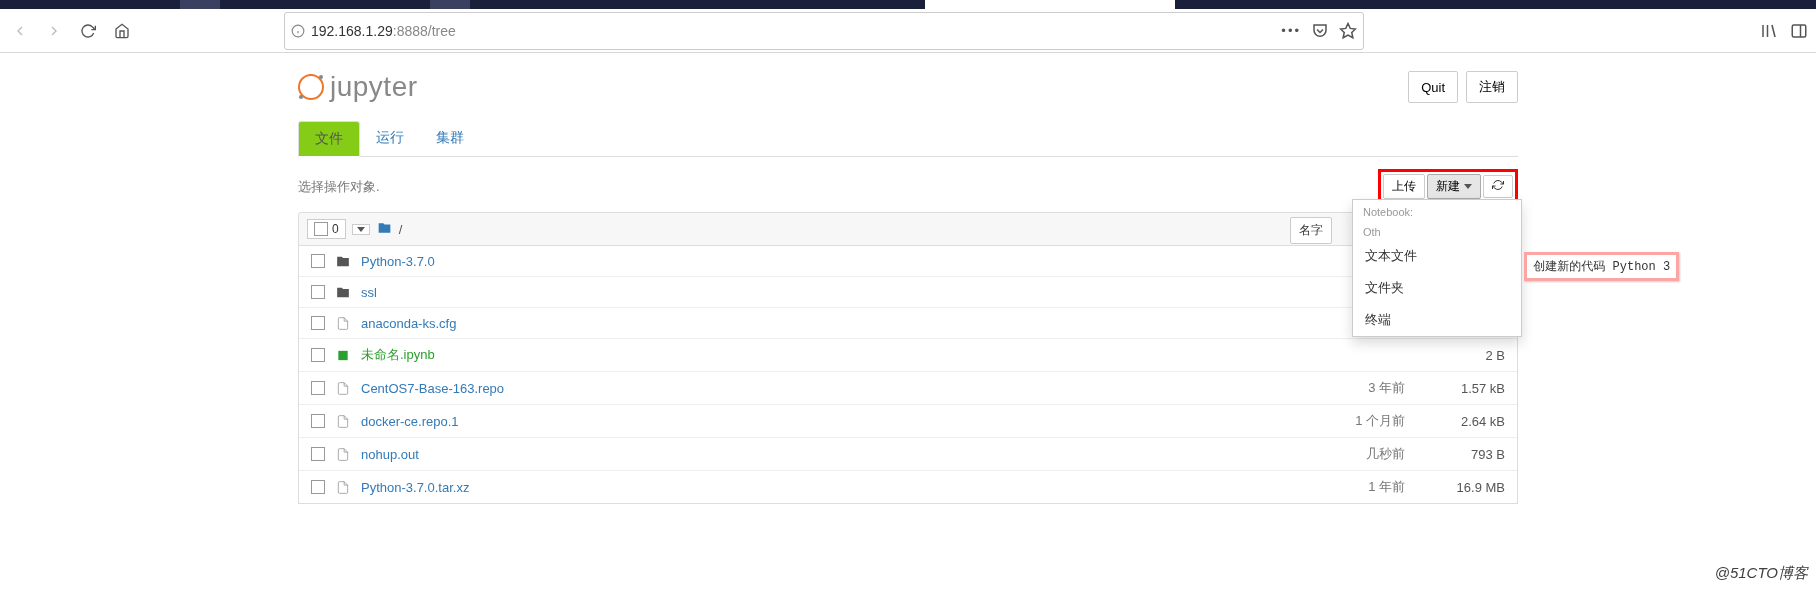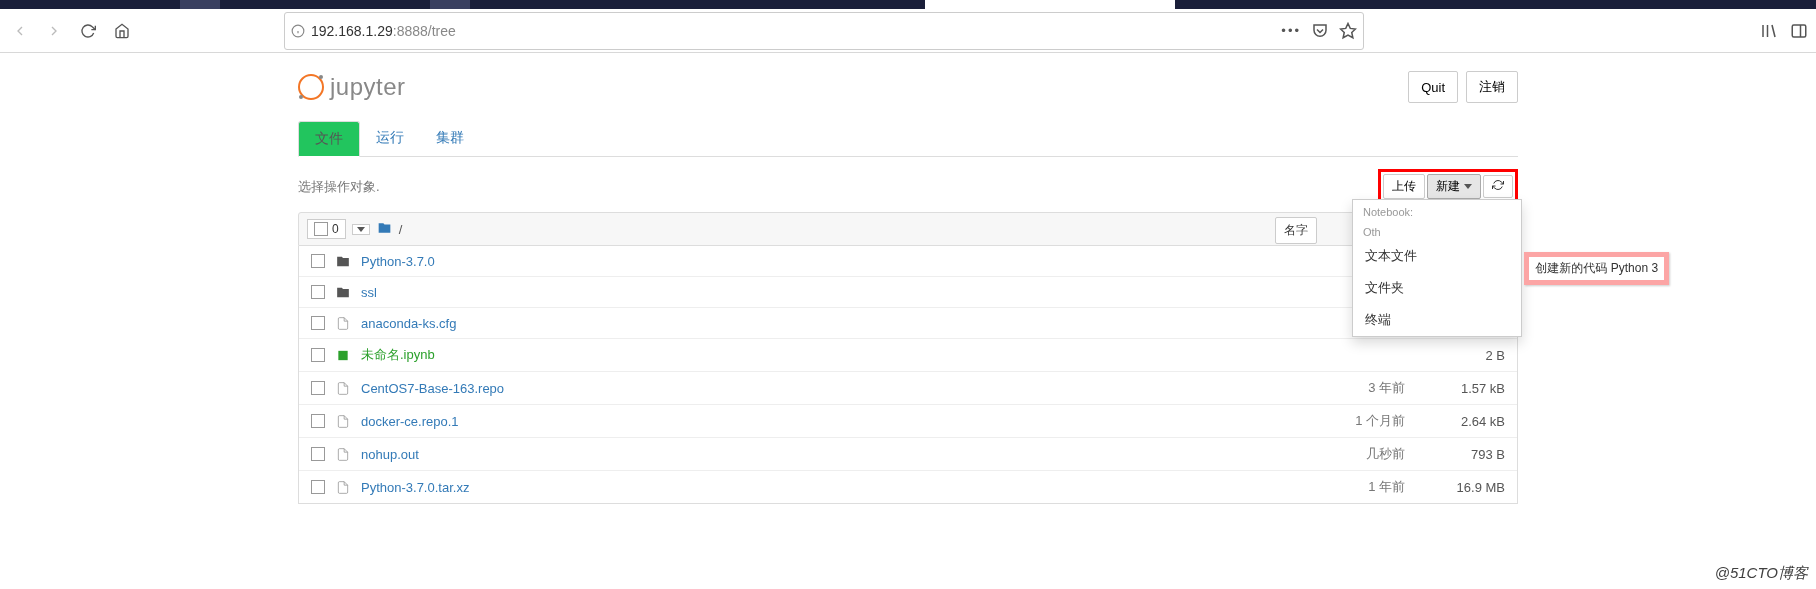--- a/index.html
+++ b/index.html
@@ -16,63 +16,63 @@
 .url-icons { margin-left: auto; display: flex; gap: 10px; color: #555; align-items: center; }
 .right-tools { margin-left: auto; display: flex; gap: 12px; color: #555; align-items: center; }
 
 .page { width: 1220px; margin: 0 auto; padding-top: 10px; }
 .header { display: flex; align-items: center; padding: 8px 0 18px 0; }
 .logo { display: flex; align-items: center; gap: 6px; }
 .logo-mark { width: 26px; height: 26px; border: 2px solid #f37626; border-radius: 50%; position: relative; }
 .logo-mark::before, .logo-mark::after { content:""; position:absolute; width:4px; height:4px; background:#888; border-radius:50%; }
 .logo-mark::before { top:-1px; right:-1px; }
 .logo-mark::after { bottom:-1px; left:-1px; }
-.logo-text { font-size: 24px; color: #888; letter-spacing: 0.5px; }
+.logo-text { font-size: 28px; color: #888; letter-spacing: 0.5px; }
 .header-right { margin-left: auto; display: flex; gap: 8px; }
 .btn { border: 1px solid #ccc; background: #fff; padding: 6px 12px; font-size: 13px; border-radius: 2px; cursor: pointer; }
 .btn.depressed { background: #e6e6e6; border-color: #aaa; }
 .btn.small { padding: 3px 8px; font-size: 12px; }
 
 .tabs { display: flex; border-bottom: 1px solid #ddd; }
 .tab { padding: 8px 16px; color: #337ab7; cursor: pointer; font-size: 14px; }
-.tab.active { color: #555; border: 1px solid #ddd; border-bottom: 1px solid #fff; border-radius: 3px 3px 0 0; margin-bottom: -1px; background: #22c55e; }
+.tab.active { color: #555; border: 1px solid #ddd; border-bottom: 1px solid #fff; border-radius: 3px 3px 0 0; margin-bottom: -1px; background: #84cc16; }
 
 .toolbar-row { display: flex; align-items: center; margin-top: 12px; }
 .hint { font-size: 13px; color: #777; }
 .right-actions { margin-left: auto; display: flex; gap: 4px; position: relative; }
 .red-box { border: 3px solid red; padding: 2px; display: flex; gap: 2px; align-items: center; position: relative; }
 .caret-down { display:inline-block; border-left:4px solid transparent; border-right:4px solid transparent; border-top:5px solid #555; margin-left:4px; vertical-align: middle; }
 
 .list-header { margin-top: 8px; background: #f7f7f7; border: 1px solid #ddd; border-radius: 3px 3px 0 0; padding: 6px 8px; display: flex; align-items: center; gap: 6px; position: relative; }
 .checkbox { width: 14px; height: 14px; border: 1px solid #999; background: #fff; }
 .count-drop { border: 1px solid #ccc; background: #fff; padding: 2px 6px; display:flex; align-items:center; gap:4px; font-size:12px; }
 .folder-icon svg { width: 17px; height: 14px; fill: #337ab7; }
 .slash { color: #555; }
 .sort-btn { position: absolute; border: 1px solid #ccc; background:#fff; padding: 4px 8px; font-size: 12px; border-radius: 2px; top: 4px; }
-.sort-name { right: 200px; }
+.sort-name { right: 185px; }
 .sort-size { right: 8px; }
 
 .file-list { border: 1px solid #ddd; border-top: none; }
 .row { display: flex; align-items: center; padding: 7px 12px; border-top: 1px solid #eee; gap: 10px; }
 .row:first-child { border-top: none; }
 .row .nm { color: #337ab7; text-decoration: none; font-size: 13px; }
 .row .nm.running { color: #2ca02c; }
 .row .mod { margin-left: auto; color: #777; width: 90px; text-align: right; font-size: 13px; }
 .row .sz { width: 90px; text-align: right; color: #555; font-size: 13px; }
 .ficon { width: 16px; height: 16px; display: inline-flex; align-items:center; justify-content:center; }
 .ficon svg { width: 14px; height: 15px; }
 .ficon.folder svg { fill:#555; }
 .ficon.file svg { fill:none; stroke:#888; stroke-width:1.2; }
 .ficon.nb svg { fill:#2ca02c; }
 
 .dropdown { position: absolute; right: -4px; top: 30px; background: #fff; border: 1px solid #ccc; box-shadow: 0 6px 12px rgba(0,0,0,0.15); width: 170px; z-index: 50; }
 .dropdown .hdr { font-size: 11px; color: #999; padding: 6px 10px 2px; }
 .dropdown .item { padding: 7px 12px; font-size: 13px; cursor: pointer; }
 .dropdown .item.highlight { border: 2px solid red; margin: 0px; padding: 6px 10px; }
-.tooltip { position:absolute; left: 102%; top: 52px; white-space: nowrap; background: #fff; border:5px solid #fca5a5; padding: 3px 6px; font-size: 12px; box-shadow: 1px 1px 2px rgba(0,0,0,0.2); }
+.tooltip { position:absolute; left: 102%; top: 52px; white-space: nowrap; background: #fff; border:3px solid #fca5a5; padding: 3px 6px; font-size: 12px; box-shadow: 1px 1px 2px rgba(0,0,0,0.2); font-family: Liberation Mono, monospace; }
 
 .watermark { position: fixed; right: 8px; bottom: 6px; font-size: 15px; color: #404040; font-style: italic; }
 </style>
 </head>
 <body>
 
 <div class="topdark">
   <div class="seg" style="left:180px;width:40px;"></div>
   <div class="seg" style="left:430px;width:40px;"></div>
   <div class="seg" style="left:925px;width:250px;background:#fff;"></div>

